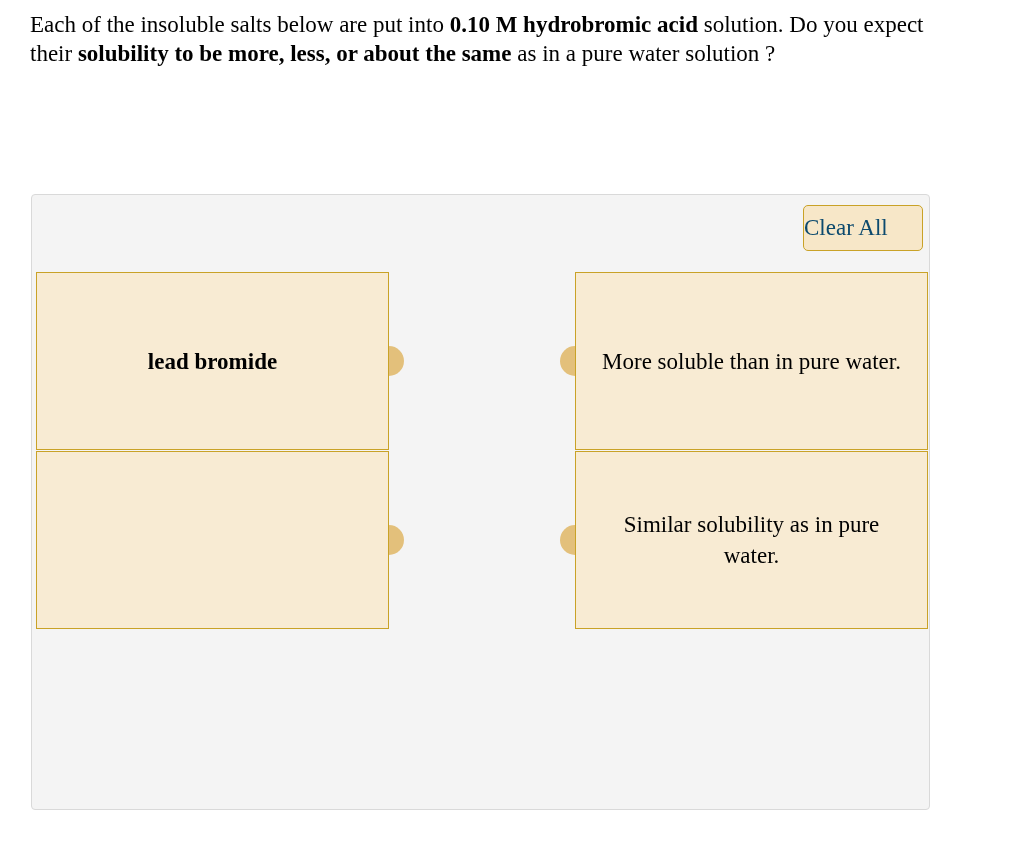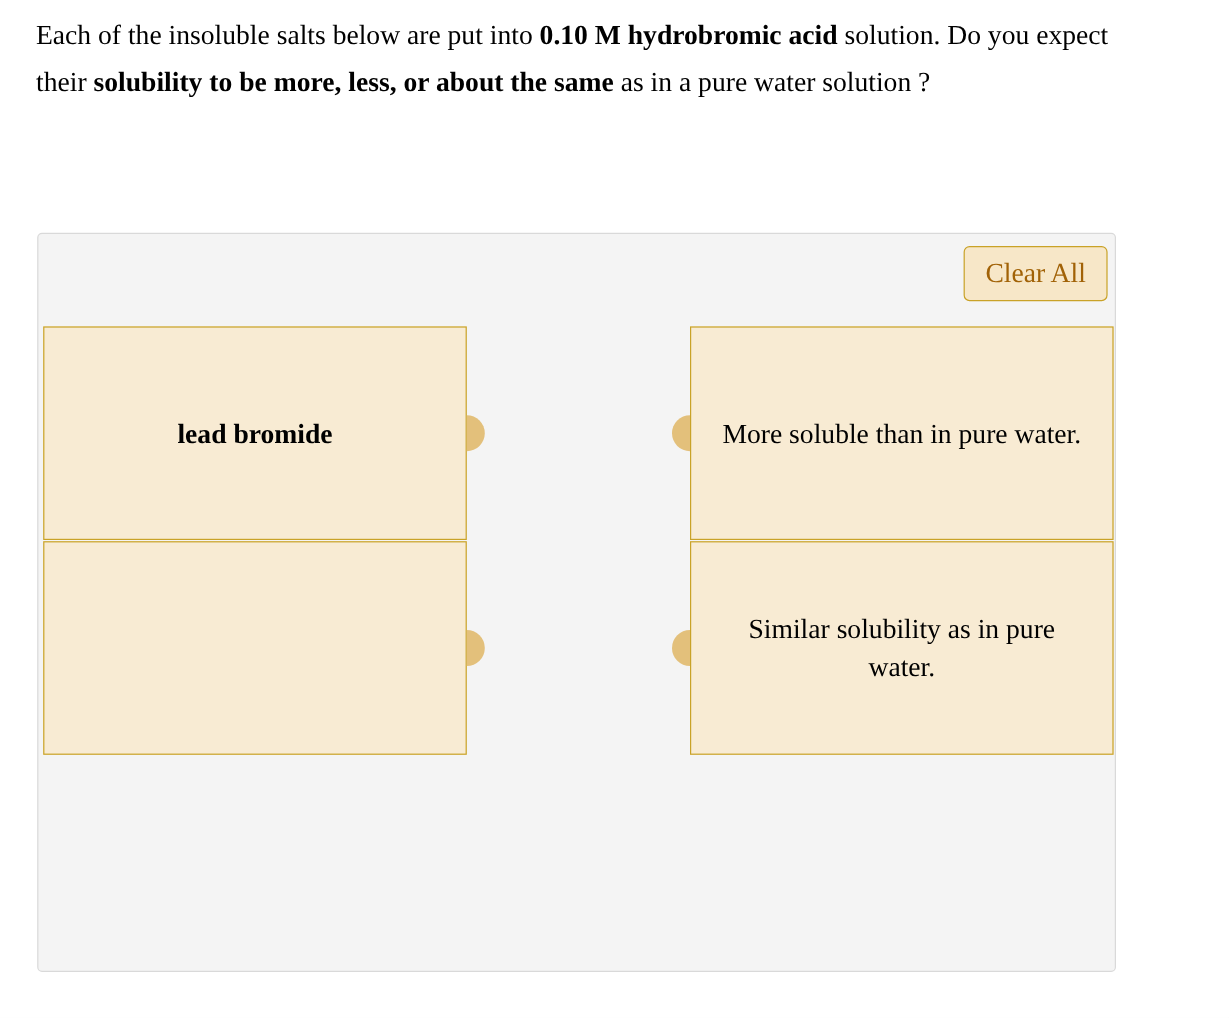--- a/index.html
+++ b/index.html
@@ -15,21 +15,21 @@
     position: relative;
     overflow: hidden;
   }
 
   .question {
     position: absolute;
     left: 30px;
     top: 10px;
     width: 940px;
     font-size: 23px;
-    line-height: 39px;
+    line-height: 29px;
   }
   .question .b { font-weight: bold; }
 
   .matcher {
     position: absolute;
     left: 31px;
     top: 194px;
     width: 899px;
     height: 616px;
     background: #f4f4f4;
@@ -42,25 +42,25 @@
     position: absolute;
     right: 6px;
     top: 10px;
     width: 120px;
     height: 46px;
     background: #f7e7c8;
     border: 1px solid #c9a227;
     border-radius: 5px;
     font-family: "Liberation Serif", serif;
     font-size: 23px;
-    color: #a16207;
+    color: #0c4a6e;
     cursor: pointer;
     padding: 0;
     line-height: 44px;
-    text-align: center;
+    text-align: left;
   }
 
   .col-left {
     position: absolute;
     left: 4px;
     top: 77px;
     width: 353px;
   }
   .col-right {
     position: absolute;

